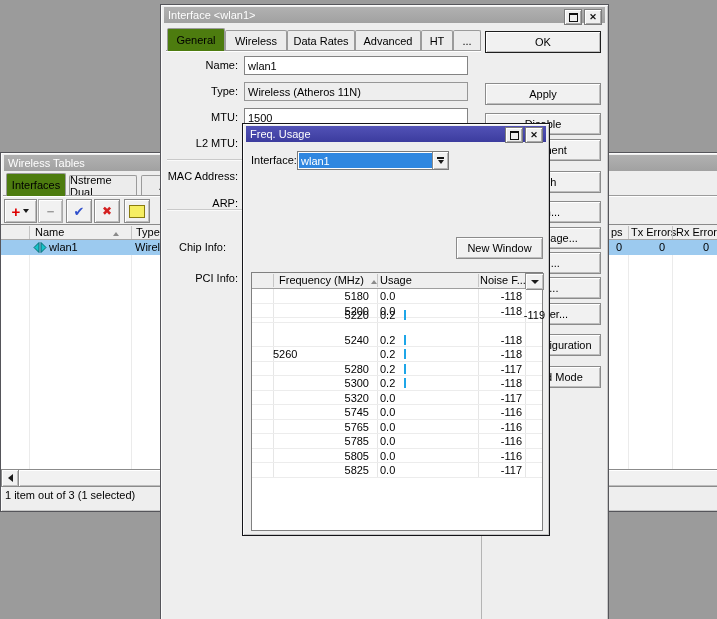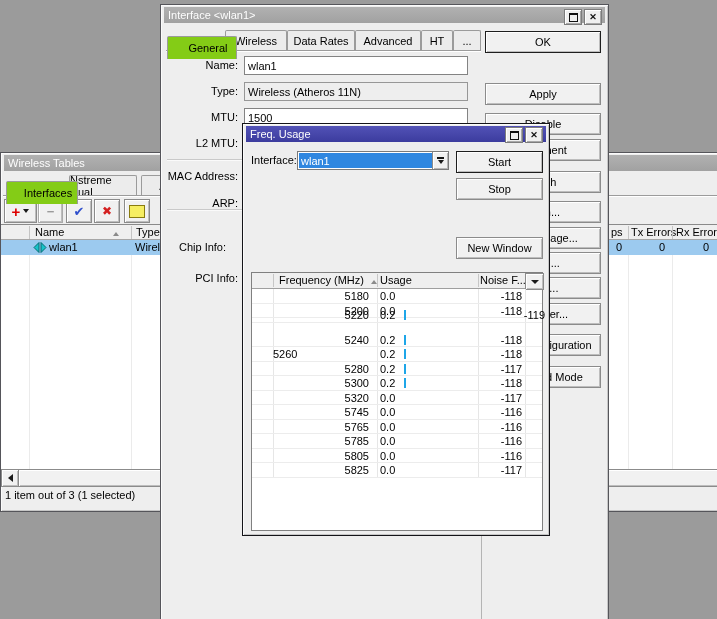--- a/index.html
+++ b/index.html
@@ -21,21 +21,21 @@
     box-shadow:inset 1px 1px 0 #ffffff,inset -1px -1px 0 #bdbdbd;
     display:flex;align-items:center;justify-content:center;font-size:11px;}
   .btn.default{border-color:#1e1e1e;}
   .input{position:absolute;background:#fff;border:1px solid #838383;
     display:flex;align-items:center;padding-left:3px;}
   .input.disabled{background:#eeeeee;border-color:#979797;}
   .label{position:absolute;text-align:right;line-height:19px;}
   .tab{position:absolute;top:2px;height:19px;background:#ececec;border:1px solid #9b9b9b;
     border-bottom:none;border-radius:2px 2px 0 0;display:flex;align-items:center;
     justify-content:center;z-index:2;}
-  .tab.active{top:8px;height:22px;background:#84cc16;z-index:4;padding-left:12px;}
+  .tab.active{top:0;height:22px;background:#4d7c0f;z-index:4;}
   .tabline{position:absolute;height:1px;background:#9b9b9b;box-shadow:0 1px 0 #ffffff;z-index:3;}
   .sep{position:absolute;height:1px;background:#c9c9c9;box-shadow:0 1px 0 #fafafa;}
   .tri-up{display:inline-block;width:0;height:0;border-left:3px solid transparent;
     border-right:3px solid transparent;border-bottom:4px solid #8a8a8a;}
   .tri-down{display:inline-block;width:0;height:0;border-left:4px solid transparent;
     border-right:4px solid transparent;border-top:4px solid #1a1a1a;}
   .tri-left{display:inline-block;width:0;height:0;border-top:4px solid transparent;
     border-bottom:4px solid transparent;border-right:5px solid #1a1a1a;}
   .hdrcell{position:absolute;top:0;height:15px;line-height:15px;}
   .vline{position:absolute;width:1px;}
@@ -202,22 +202,20 @@
     <div class="abs" style="left:1px;top:1px;right:16px;bottom:1px;background:#2f87e0;color:#fff;
                 display:flex;align-items:center;padding-left:2px;">wlan1</div>
     <div class="abs" style="right:0;top:0;width:15px;height:17px;background:#f0f0f0;border-left:1px solid #8b8b8b;
                 box-shadow:inset 1px 1px 0 #fff,inset -1px -1px 0 #b5b5b5;
                 display:flex;flex-direction:column;align-items:center;justify-content:center;">
       <span style="display:block;width:7px;height:2px;background:#111;margin-bottom:1px;"></span>
       <span class="tri-down" style="border-left-width:3.5px;border-right-width:3.5px;"></span>
     </div>
   </div>
 
-  <div class="btn default" style="left:213px;top:27px;width:85px;height:20px;">Start</div>
-  <div class="btn" style="left:213px;top:54px;width:85px;height:20px;">Stop</div>
   <div class="btn" style="left:213px;top:113px;width:85px;height:20px;">New Window</div>
 
   <div class="abs" style="left:8px;top:148px;width:292px;height:259px;background:#fff;
               border:1px solid #808080;box-sizing:border-box;">
     <div class="abs" style="left:0;top:0;width:290px;height:16px;background:#efefef;border-bottom:1px solid #9f9f9f;box-sizing:border-box;">
       <div class="hdrcell" style="left:27px;">
         <span>Frequency (MHz)</span>
         <span class="tri-up" style="margin-left:4px;"></span>
       </div>
       <div class="hdrcell" style="left:128px;">Usage</div>

